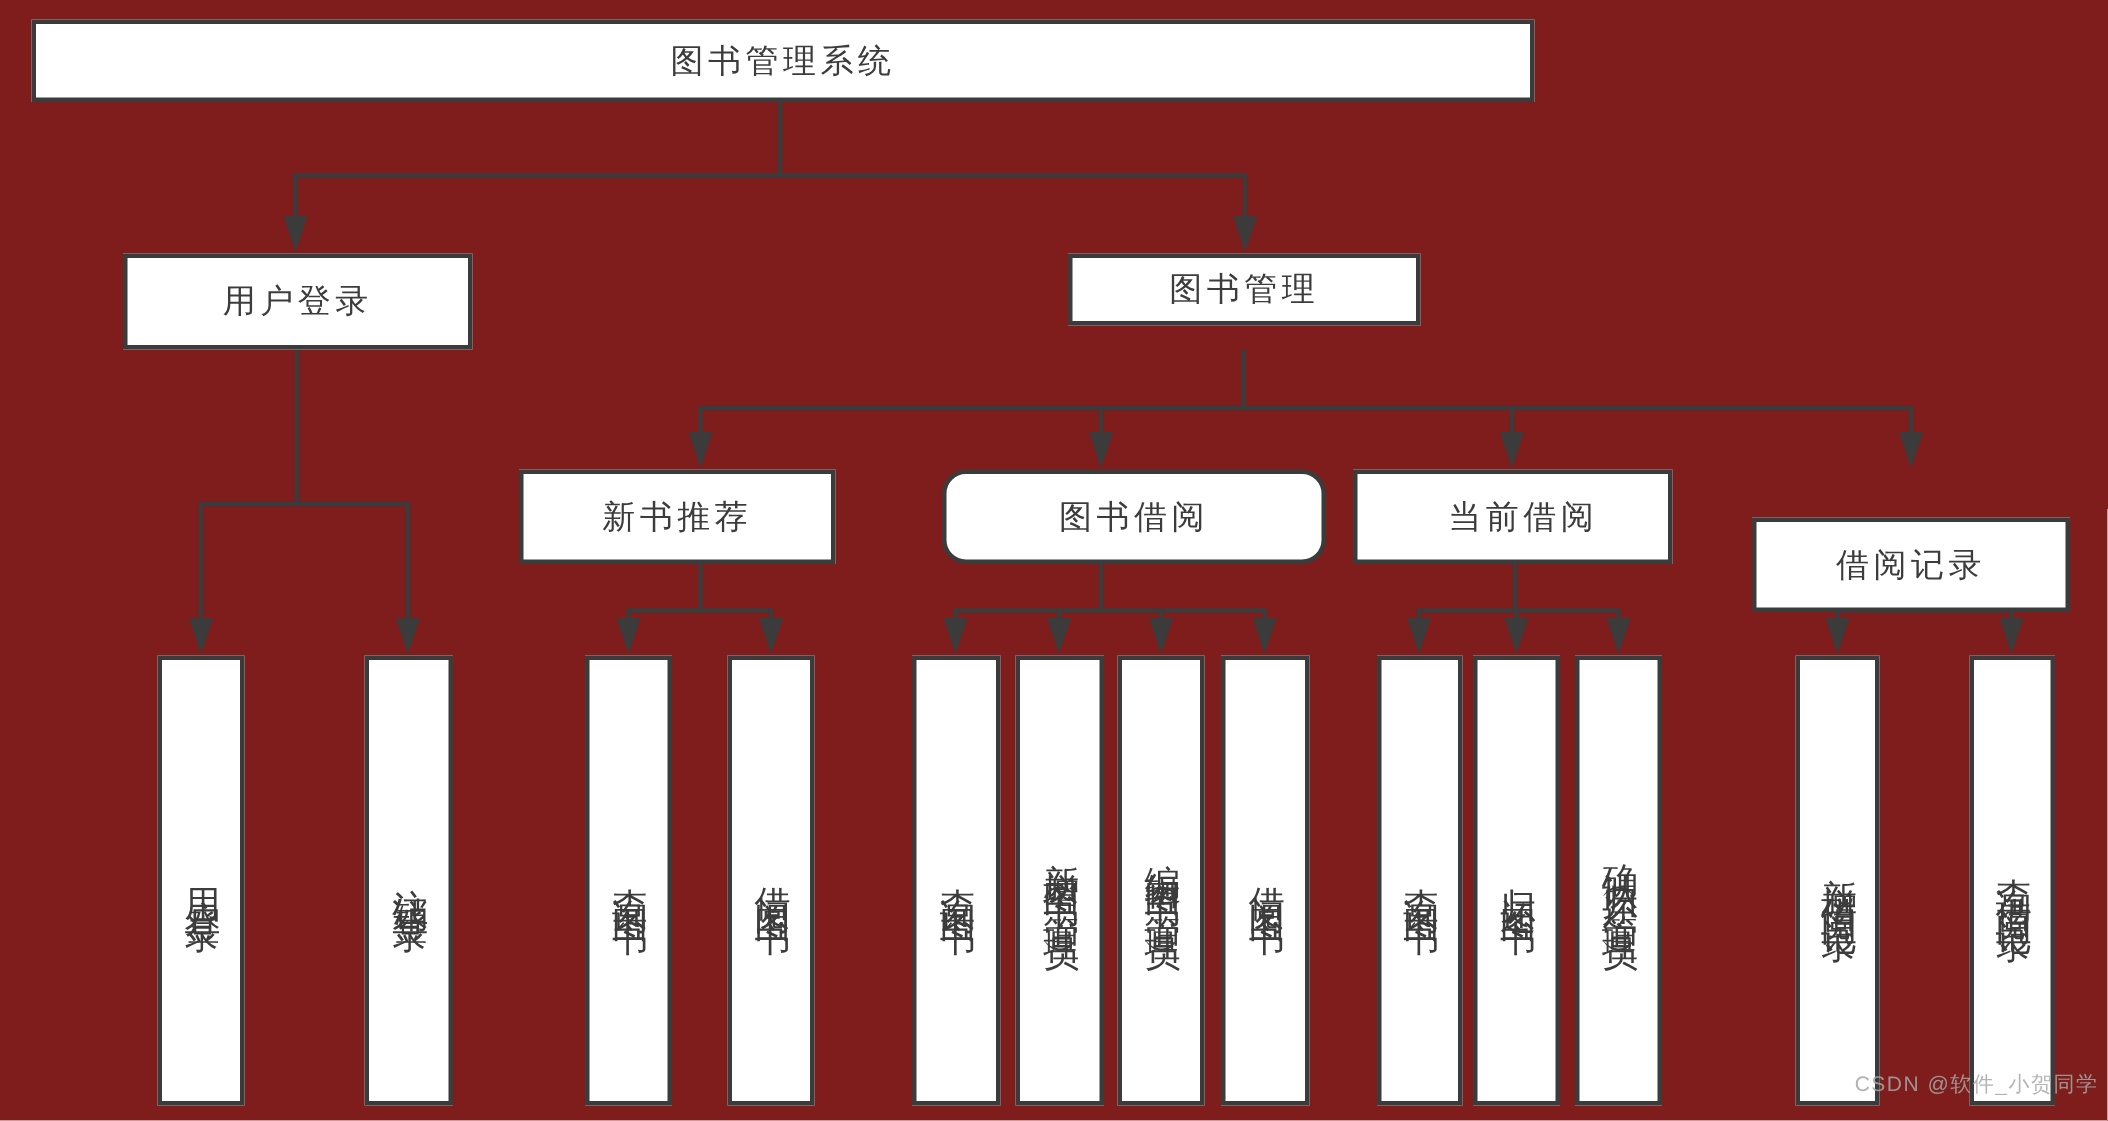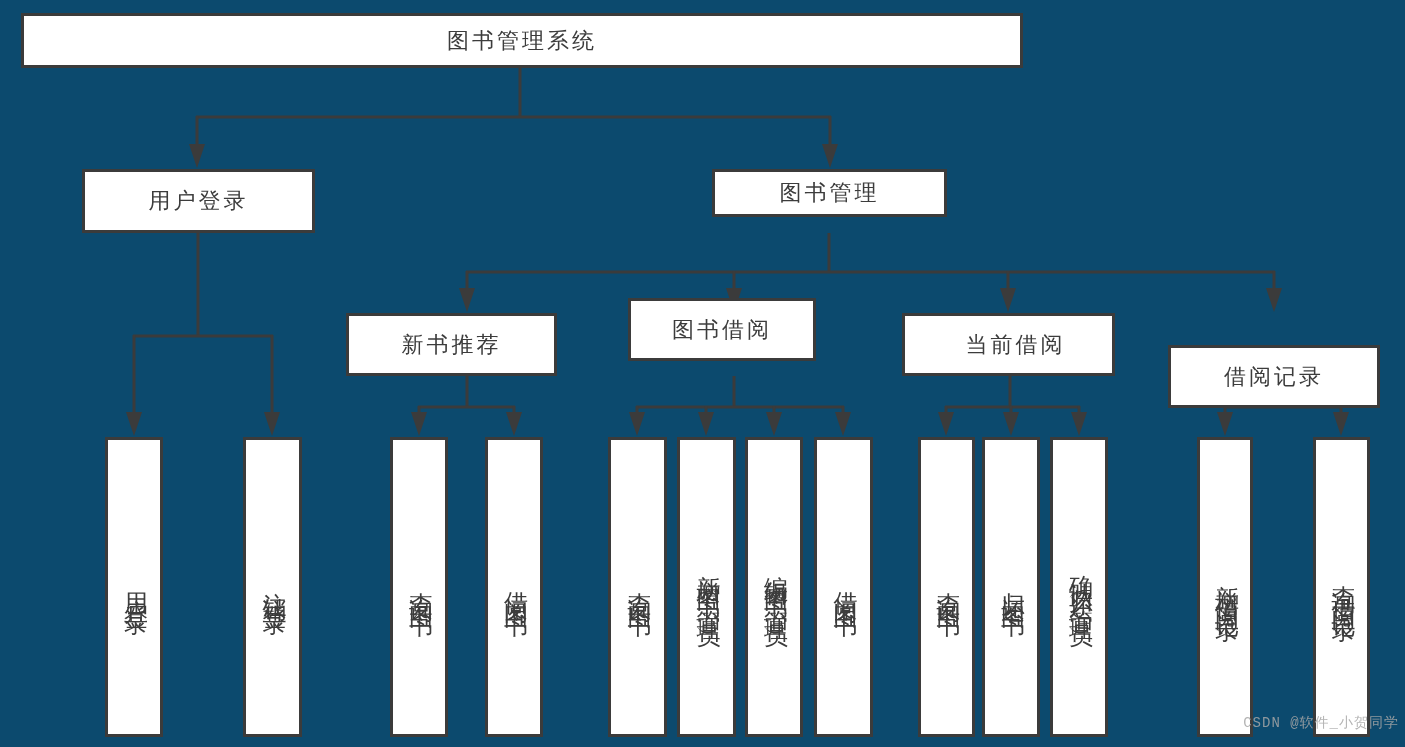--- a/index.html
+++ b/index.html
@@ -1,22 +1,22 @@
 <!DOCTYPE html>
 <html><head>
 <meta charset="utf-8">
 <style>
   html, body { margin: 0; padding: 0; background: #ffffff; }
   #canvas {
     position: relative;
     width: 1405px;
     height: 747px;
-    background: #0c4a6e;
+    background: #7f1d1d;
     overflow: hidden;
-    font-family: Liberation Mono, monospace;
+    font-family: Liberation Sans, sans-serif;
     color: var(--text, #3c3c3c);
   }
   #connectors {
     position: absolute;
     left: 0; top: 0;
     width: 1405px; height: 747px;
     z-index: 1;
   }
   #connectors line {
     stroke: var(--line, #3b3b3b);
@@ -126,21 +126,21 @@
     <line x1="1341" y1="406" x2="1341" y2="414"></line>
     <polygon points="1333,412 1349,412 1341,436"></polygon>
   </svg>
 
   <div class="node h-label" style="left:21px; top:13px; width:1002px; height:55px;">图书管理系统</div>
 
   <div class="node h-label" style="left:82px; top:169px; width:233px; height:64px;">用户登录</div>
   <div class="node h-label" style="left:712px; top:169px; width:235px; height:48px;">图书管理</div>
 
   <div class="node h-label" style="left:346px; top:313px; width:211px; height:63px;">新书推荐</div>
-  <div class="node h-label" style="left:628px; top:298px; width:188px; height:63px;">图书借阅</div>
+  <div class="node h-label" style="left:628px; top:313px; width:256px; height:63px;border-radius:16px;">图书借阅</div>
   <div class="node h-label" style="left:902px; top:313px; width:213px; height:63px;padding-left:14px;">当前借阅</div>
   <div class="node h-label" style="left:1168px; top:313px; width:212px; height:63px;margin-top:32px;">借阅记录</div>
 
   <div class="node v-label" style="left:105px; top:437px; width:58px; height:300px;">用户登录</div>
   <div class="node v-label" style="left:243px; top:437px; width:59px; height:300px;">注销登录</div>
 
   <div class="node v-label" style="left:390px; top:437px; width:58px; height:300px;">查询图书</div>
   <div class="node v-label" style="left:485px; top:437px; width:58px; height:300px;">借阅图书</div>
 
   <div class="node v-label" style="left:608px; top:437px; width:59px; height:300px;">查询图书</div>

